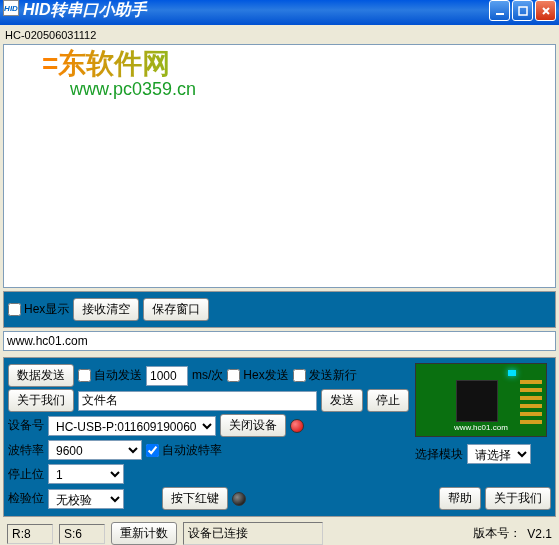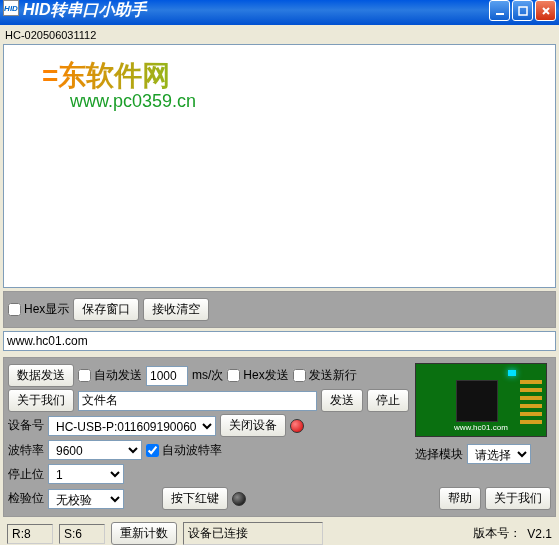--- a/index.html
+++ b/index.html
@@ -8,24 +8,24 @@
 .titlebar .icon { width: 16px; height: 16px; background: #fff; border: 1px solid #888; display: flex; align-items: center; justify-content: center; font-size: 8px; color: #06c; font-weight: bold; margin-right: 4px; }
 .titlebar .title { flex: 1; font-size: 16px; font-weight: bold; }
 .titlebar .win-btn { width: 21px; height: 21px; margin-left: 2px; border: 1px solid #fff; border-radius: 3px; display: flex; align-items: center; justify-content: center; cursor: pointer; }
 .titlebar .min, .titlebar .max { background: linear-gradient(to bottom, #5aa0f0, #1060d0); }
 .titlebar .close { background: linear-gradient(to bottom, #f08060, #d03010); }
 .titlebar .win-btn svg { width: 12px; height: 12px; }
 .client { padding: 3px; background: #ece9d8; }
 .devlabel { background: #ece9d8; padding: 1px 2px; font-size: 11px; }
 .textarea { width: 100%; background: #fff; border: 1px solid #7f9db9; margin-top: 2px; position: relative; }
 .recv-area { height: 244px; }
-.watermark { position: absolute; top: 12px; left: 38px; pointer-events: none; }
+.watermark { position: absolute; top: 0; left: 38px; pointer-events: none; }
 .watermark .cn { font-size: 28px; font-weight: bold; background: linear-gradient(90deg, #ff8000, #80c020); -webkit-background-clip: text; color: transparent; }
 .watermark .url { color: #1a9e28; font-size: 18px; margin-top: -4px; margin-left: 28px; }
-.sect { border: 1px solid #999; background: #a3a3a3; margin-top: 3px; padding: 4px; }
+.sect { border: 1px solid #999; background: #0369a1; margin-top: 3px; padding: 4px; }
 .row { display: flex; align-items: center; gap: 4px; margin: 2px 0; min-height: 22px; }
 .btn { background: linear-gradient(to bottom,#fff,#e8e8e0); border: 1px solid #888; border-radius: 3px; padding: 2px 8px; font-size: 12px; font-family: inherit; cursor: pointer; min-height: 22px; }
 input[type=text], select { border: 1px solid #7f9db9; background: #fff; font-size: 12px; font-family: inherit; padding: 2px 3px; height: 20px; }
 .checkbox { display: inline-flex; align-items: center; gap: 3px; }
 .checkbox input { width: 13px; height: 13px; }
 .label { white-space: nowrap; }
 .status-row { display: flex; align-items: center; padding: 2px 4px; gap: 6px; margin-top: 3px; }
 .sunken { border: 1px inset #ccc; background: #ece9d8; padding: 2px 4px; display: inline-block; }
 .columns { display: flex; gap: 6px; align-items: flex-end; }
 .leftcol { flex: 1; }
@@ -72,22 +72,22 @@
       <div class="url">www.pc0359.cn</div>
     </div>
   </div>
 
   <div class="sect">
     <div class="row">
       <label class="checkbox">
           <input type="checkbox" style="">
           <span>Hex显示</span>
         </label>
+      <button class="btn">接收清空</button>
       <button class="btn">保存窗口</button>
-      <button class="btn">接收清空</button>
     </div>
   </div>
 
   <div style="margin-top:3px;">
     <input type="text" class="url-input" value="www.hc01.com" style="">
   </div>
 
   <div class="sect" style="margin-top:6px;">
     <div class="columns">
       <div class="leftcol">

